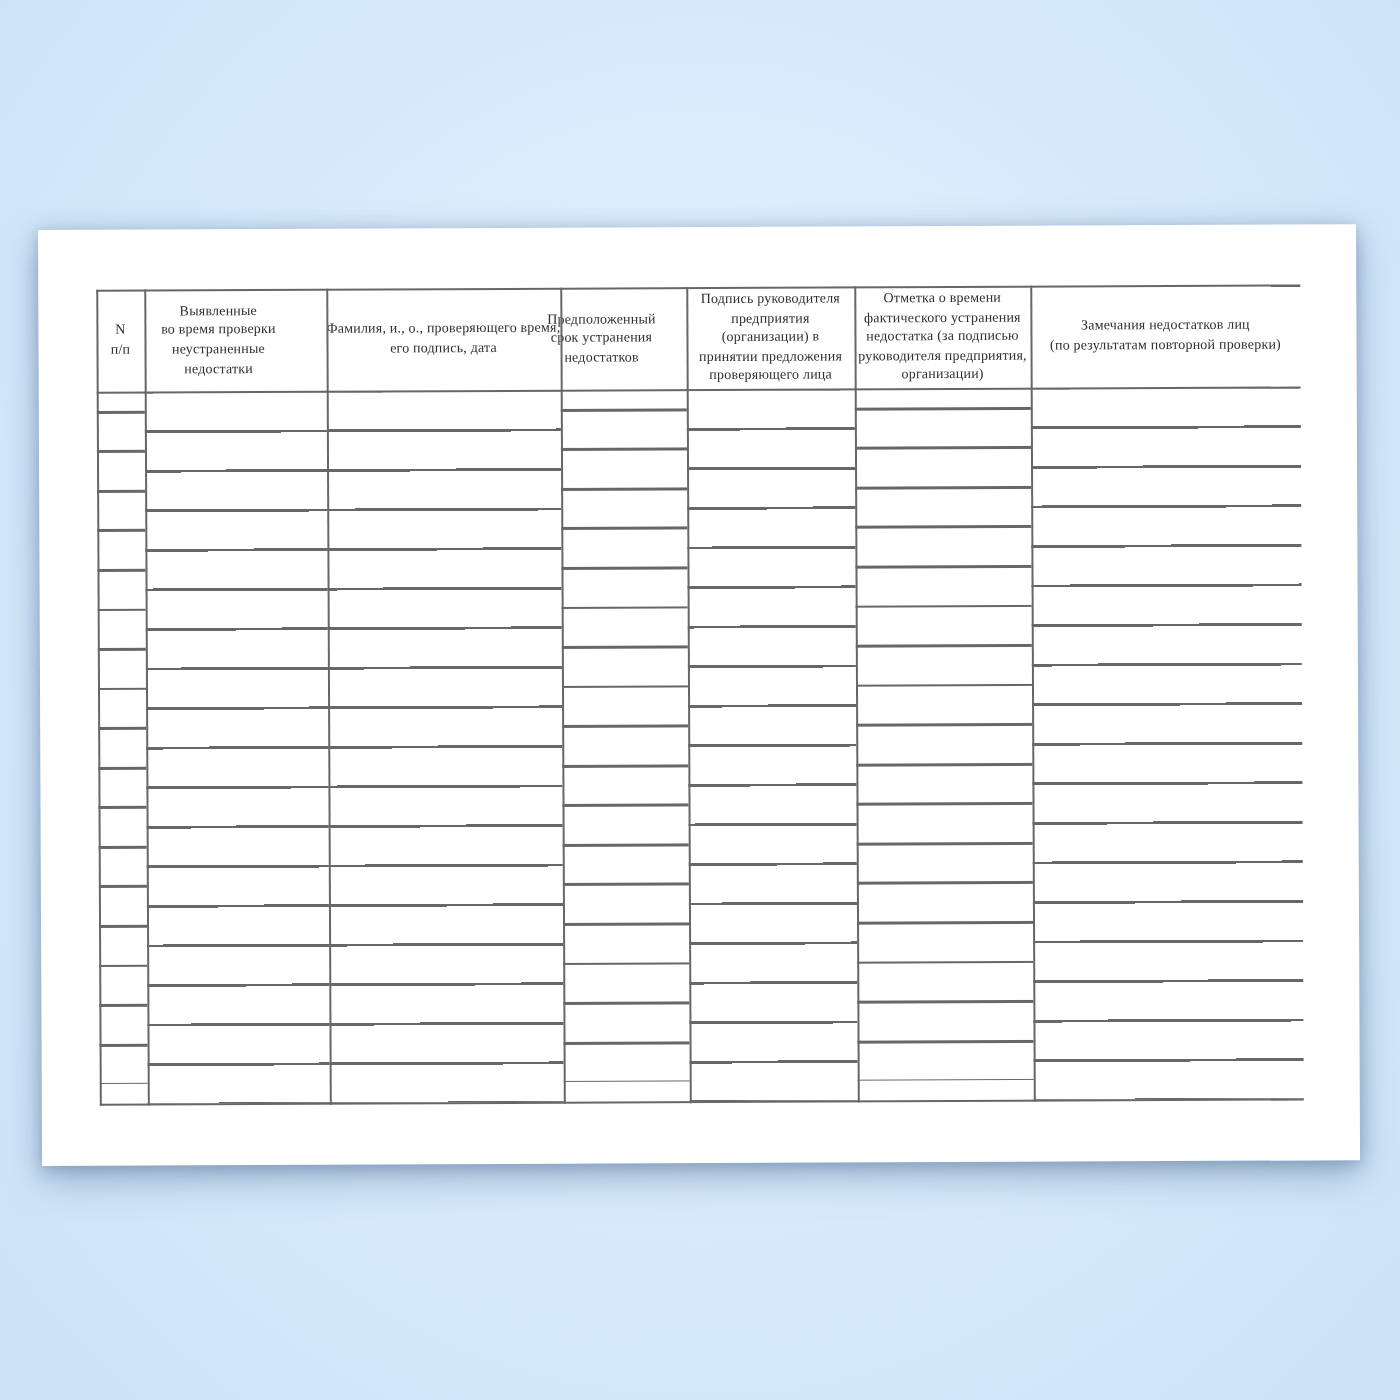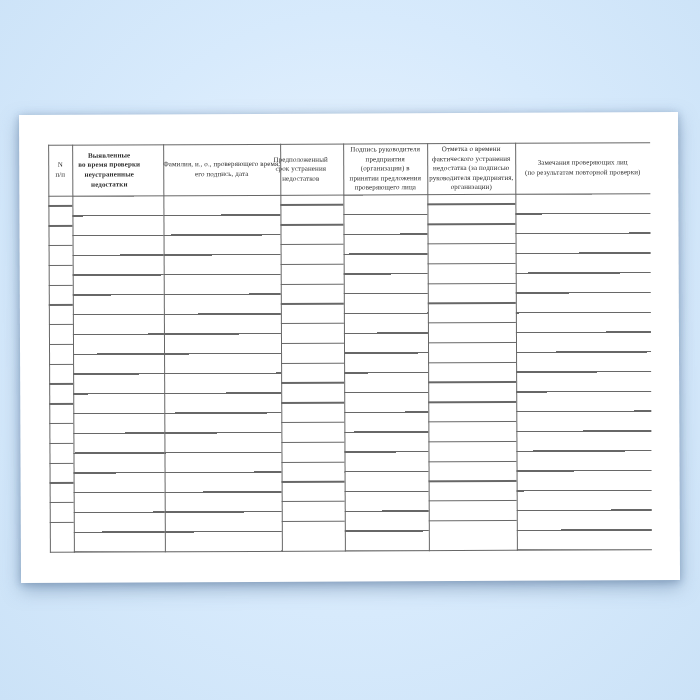--- a/index.html
+++ b/index.html
@@ -76,21 +76,21 @@
 <body>
 
 <div class="scene">
   <div class="page">
     <div class="table">
 
       <div class="th" style="left:0px; width:24px;">
         <span>N
 п/п</span>
       </div>
-      <div class="th" style="left:24px; width:74px;font-weight:bold;">
+      <div class="th" style="left:24px; width:74px;">
         <span>Выявленные
 во время проверки
 неустраненные
 недостатки</span>
       </div>
       <div class="th" style="left:115px; width:117px;">
         <span>Фамилия, и., о., проверяющего время,
 его подпись, дата</span>
       </div>
       <div class="th" style="left:232px; width:41px;">
@@ -106,21 +106,21 @@
 организации)</span>
       </div>
       <div class="th" style="left:295px; width:84px;">
         <span>Подпись руководителя
 предприятия
 (организации) в
 принятии предложения
 проверяющего лица</span>
       </div>
       <div class="th" style="left:467px; width:135px;">
-        <span>Замечания проверяющих лиц
+        <span>Замечания недостатков лиц
 (по результатам повторной проверки)</span>
       </div>
 
       <div class="colband phaseB" style="left:0px;   width:24px;"></div>
       <div class="colband phaseA" style="left:24px;  width:91px;"></div>
       <div class="colband phaseA" style="left:115px; width:117px;"></div>
       <div class="colband phaseB" style="left:232px; width:63px;"></div>
       <div class="colband phaseA" style="left:295px; width:84px;"></div>
       <div class="colband phaseB" style="left:379px; width:88px;"></div>
       <div class="colband phaseA" style="left:467px; width:135px;"></div>

